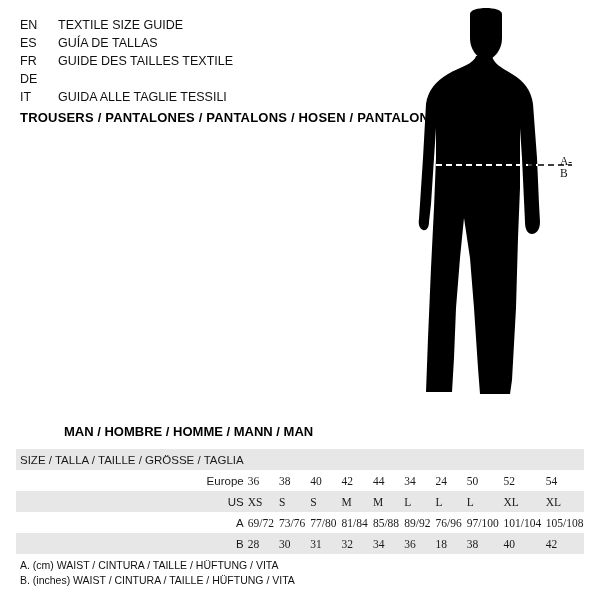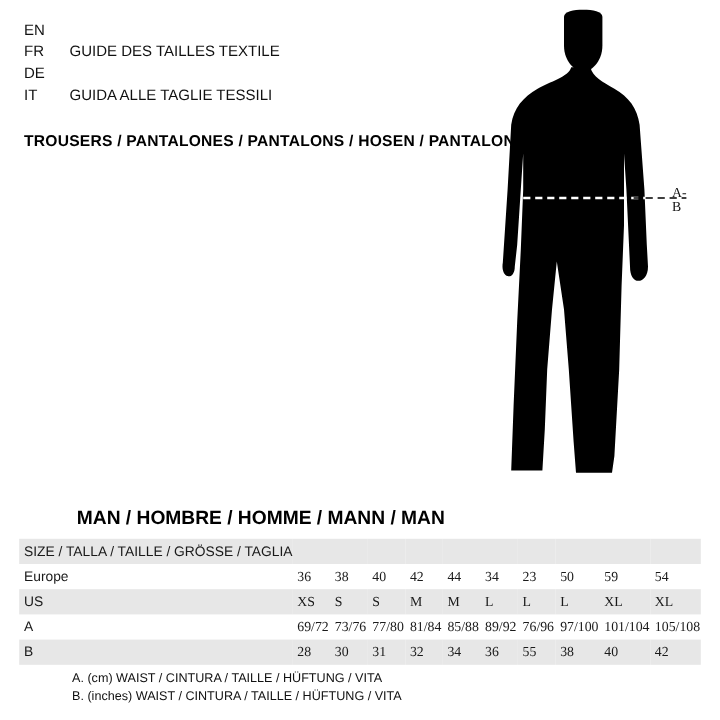--- a/index.html
+++ b/index.html
@@ -74,21 +74,21 @@
     font-size: 11.5px;
     color: #111;
     font-family: Liberation Serif, serif;
   }
 
   
   .table-title {
     position: absolute;
     left: 20px;
     top: 424px;
-    font-size: 16px;
+    font-size: 13px;
     font-weight: bold;
     color: #000;
     padding-left: 44px;
   }
   table.size-table {
     position: absolute;
     left: 16px;
     top: 449px;
     width: 568px;
     border-collapse: collapse;
@@ -98,49 +98,53 @@
     padding: 2px 0 2px 4px;
     height: 17px;
     vertical-align: middle;
     white-space: nowrap;
   }
   table.size-table tr.shaded td {
     background: #e7e7e7;
   }
   table.size-table td.label-cell {
     width: 96px;
-    text-align: left;
+    text-align: right;
   }
   table.size-table td.val {
     width: 47px;
     text-align: left;
     font-family: Liberation Serif, serif;
   }
 
   .footnotes {
     position: absolute;
     left: 20px;
     top: 558px;
     font-size: 10.5px;
     line-height: 15px;
     color: #111;
   }
   .footnotes div {
     white-space: nowrap;
-    margin-left: 40px;
   }
 </style>
 </head>
 <body>
 
 <div class="page">
 
   <div class="lang-block">
     <div class="lang-row">
       <span class="lang-code">EN</span>
+      <span class="lang-name">TEXTILE SIZE GUIDE</span>
+    </div>
+    <div class="lang-row">
+      <span class="lang-code">ES</span>
+      <span class="lang-name">GUÍA DE TALLAS</span>
     </div>
     <div class="lang-row">
       <span class="lang-code">FR</span>
       <span class="lang-name">GUIDE DES TAILLES TEXTILE</span>
     </div>
     <div class="lang-row">
       <span class="lang-code">DE</span>
     </div>
     <div class="lang-row">
       <span class="lang-code">IT</span>
@@ -194,23 +198,23 @@
       </tr>
 
       <tr>
         <td class="label-cell">Europe</td>
         <td class="val">36</td>
         <td class="val">38</td>
         <td class="val">40</td>
         <td class="val">42</td>
         <td class="val">44</td>
         <td class="val">34</td>
-        <td class="val">23</td>
+        <td class="val">24</td>
         <td class="val">50</td>
-        <td class="val">59</td>
+        <td class="val">52</td>
         <td class="val">54</td>
 
       </tr>
 
       <tr class="shaded">
         <td class="label-cell">US</td>
         <td class="val">XS</td>
         <td class="val">S</td>
         <td class="val">S</td>
         <td class="val">M</td>
@@ -239,21 +243,21 @@
       </tr>
 
       <tr class="shaded">
         <td class="label-cell">B</td>
         <td class="val">28</td>
         <td class="val">30</td>
         <td class="val">31</td>
         <td class="val">32</td>
         <td class="val">34</td>
         <td class="val">36</td>
-        <td class="val">55</td>
+        <td class="val">18</td>
         <td class="val">38</td>
         <td class="val">40</td>
         <td class="val">42</td>
 
       </tr>
     </tbody>
   </table>
 
   <div class="footnotes">
     <div>A. (cm) WAIST / CINTURA / TAILLE / HÜFTUNG / VITA</div>

